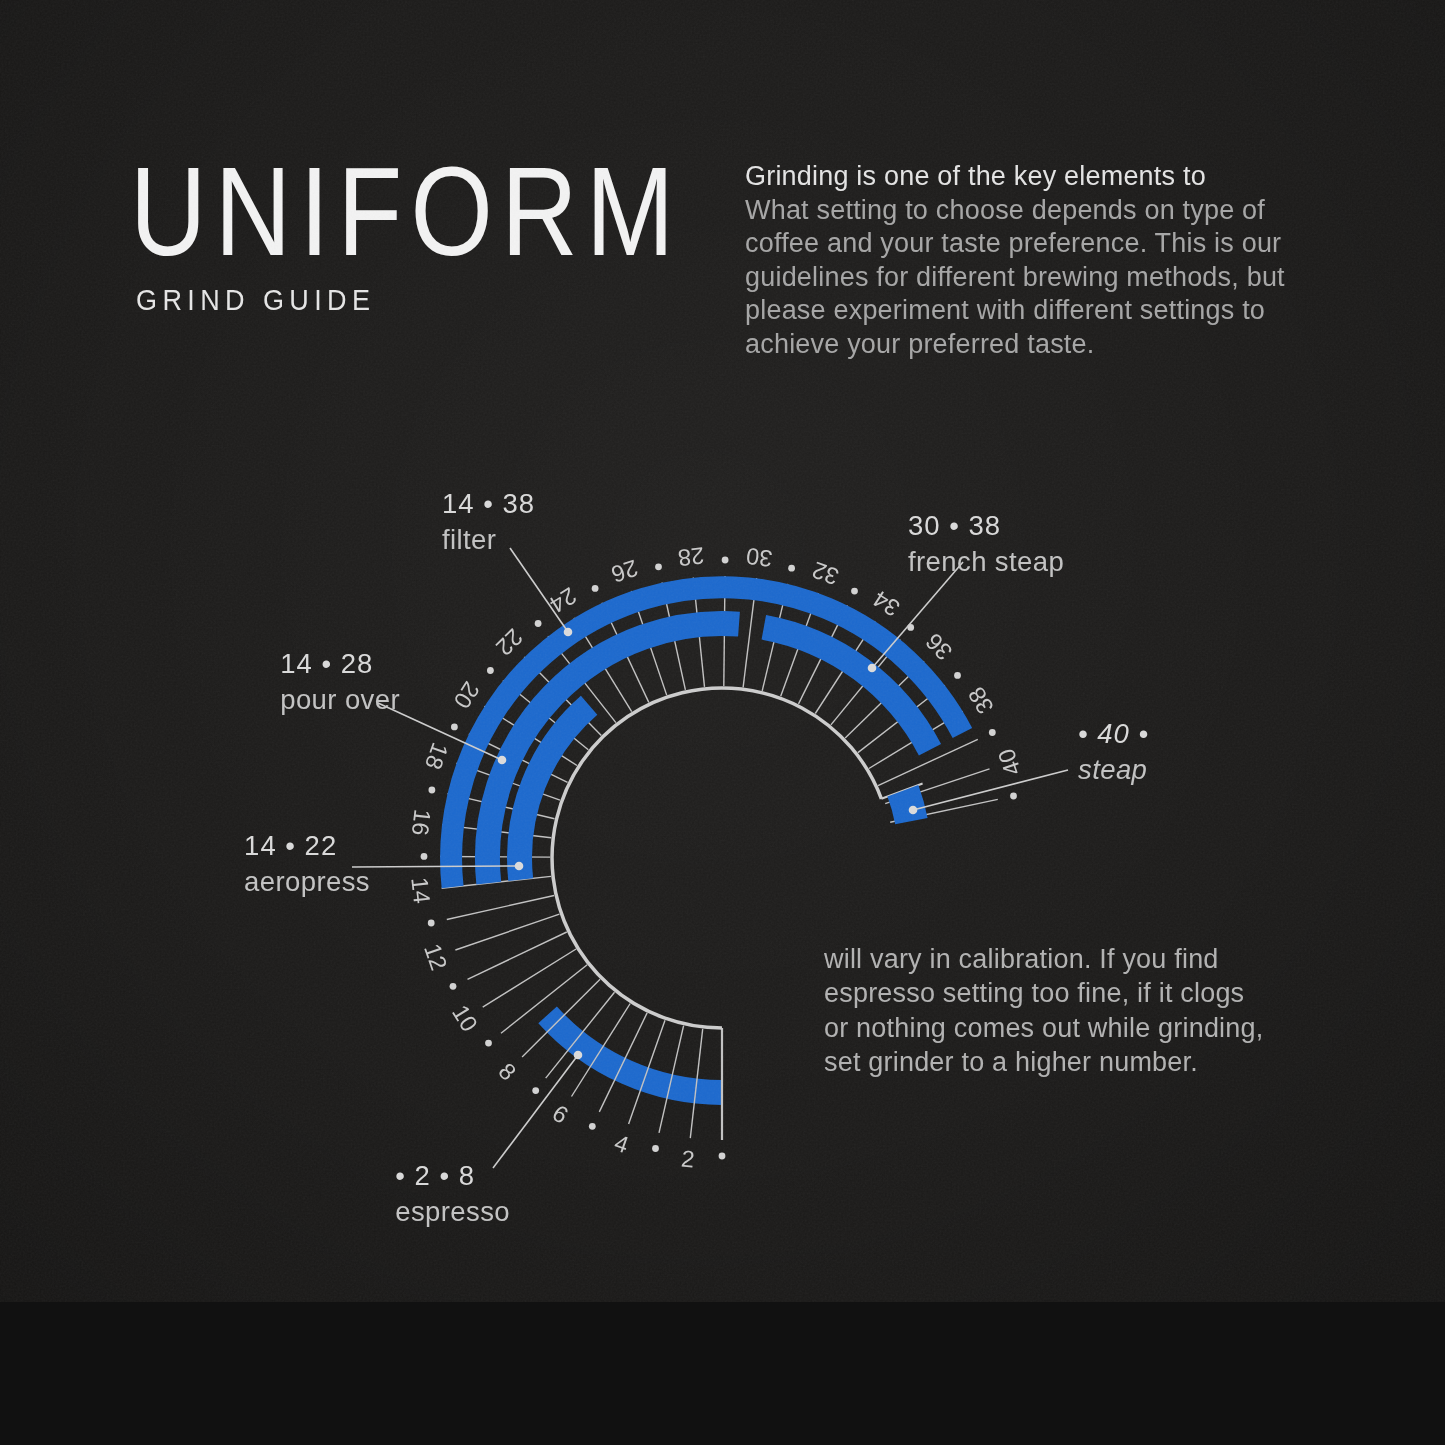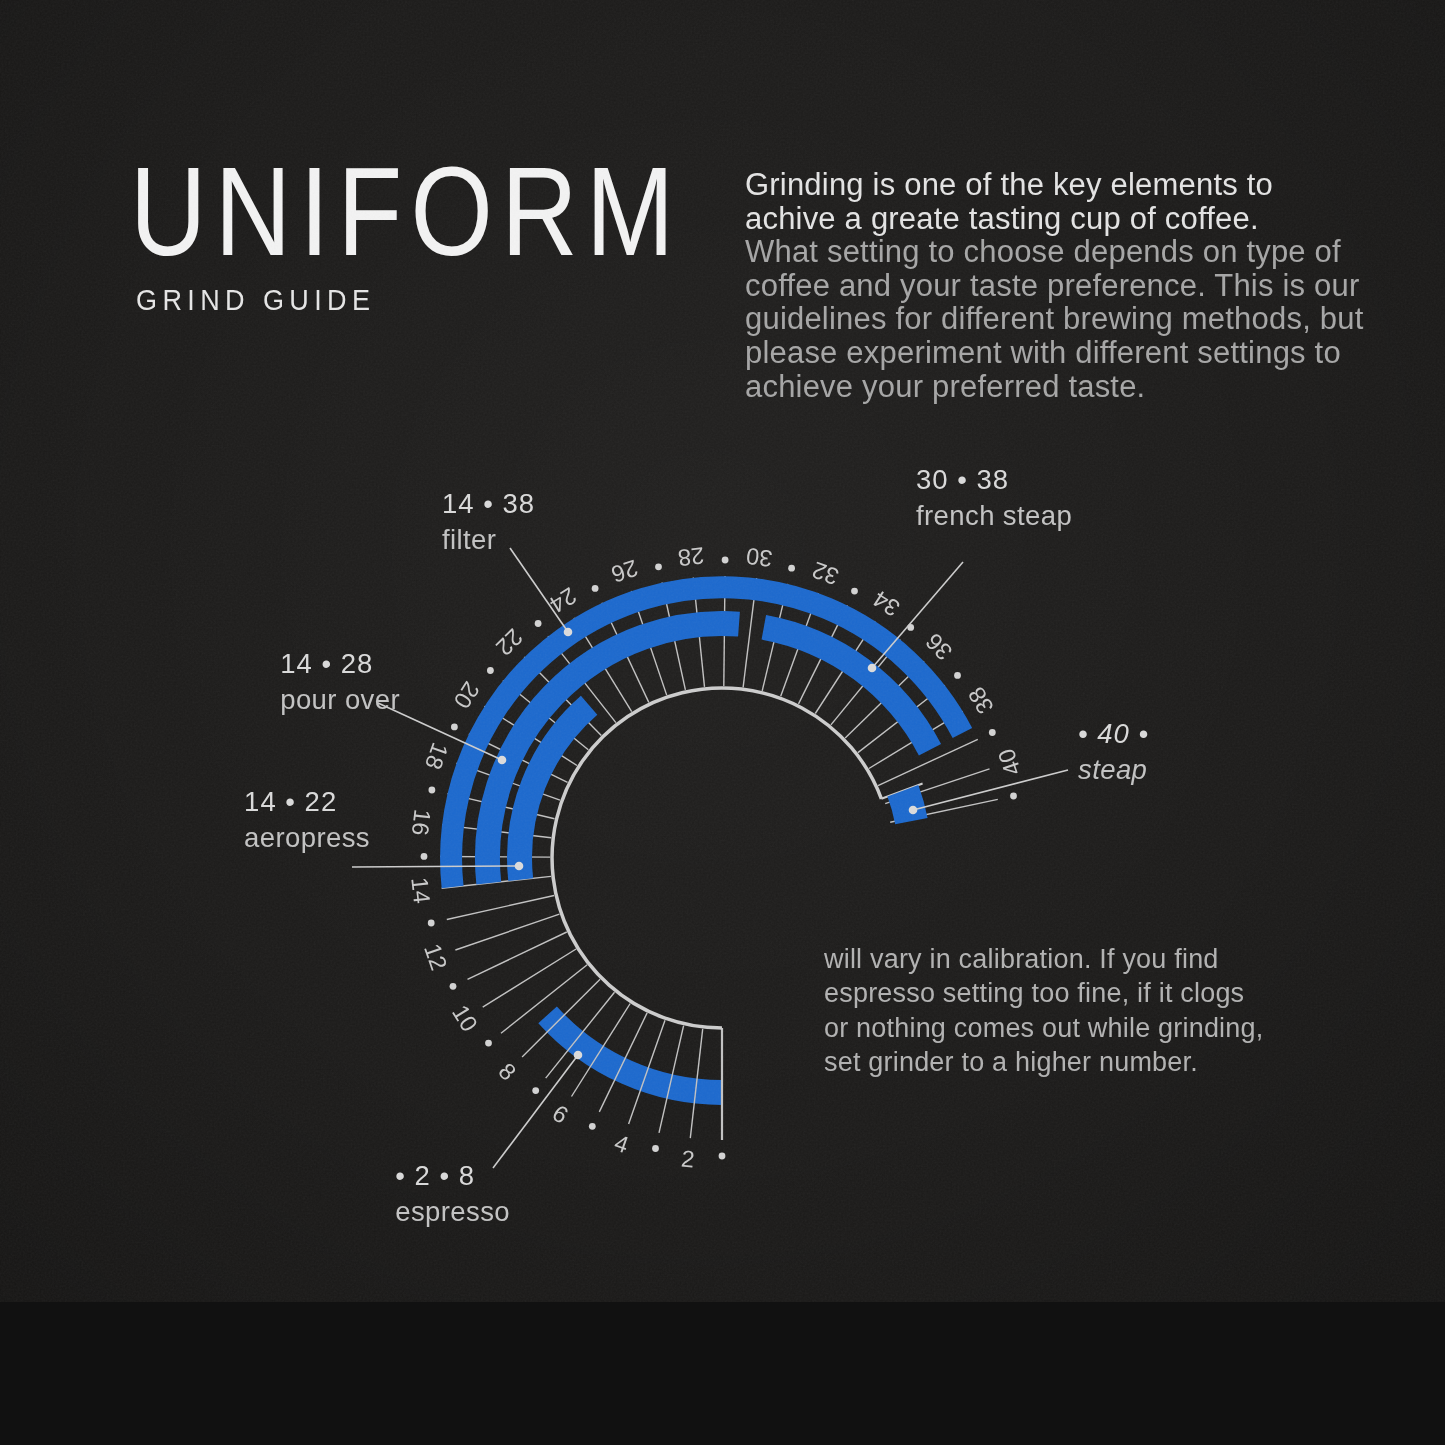--- a/index.html
+++ b/index.html
@@ -15,46 +15,45 @@
   .title{
     position:absolute;left:130px;top:149px;
     font-size:126px;line-height:1;font-weight:400;letter-spacing:10px;
     color:#f3f3f3;transform:scaleX(0.84);transform-origin:left top;white-space:nowrap;
   }
   .subtitle{
     position:absolute;left:136px;top:283px;
     font-size:30px;line-height:1.1;letter-spacing:6px;color:#e6e6e6;
     transform:scaleX(0.9);transform-origin:left top;white-space:nowrap;
   }
-  .intro{position:absolute;left:745px;top:168px;font-size:31px;line-height:33.6px;letter-spacing:0.2px;color:#a6a6a6;}
+  .intro{position:absolute;left:745px;top:160px;font-size:27px;line-height:33.6px;letter-spacing:0.2px;color:#a6a6a6;}
   .intro .hl{color:#e4e4e4;}
   .note{position:absolute;left:824px;top:942px;font-size:27px;line-height:34.3px;letter-spacing:0.2px;color:#b2b2b2;}
   .mlabel{position:absolute;font-size:27.5px;line-height:36px;white-space:nowrap;}
   .mlabel .range{color:#dadada;letter-spacing:1px;}
   .mlabel .mname{color:#c3c3c3;letter-spacing:0.4px;}
   .align-r{text-align:left;}
   .label-filter{top:486px;right:938px;}
-  .label-french{top:462px;left:908px;margin-left:8px;}
+  .label-french{top:508px;left:908px;}
   .label-pour{top:646px;right:1073px;}
-  .label-aero{top:784px;right:1103px;}
+  .label-aero{top:828px;right:1103px;}
   .label-steap{top:716px;left:1078px;font-style:italic;}
   .label-espresso{top:1110px;right:963px;margin-top:48px;}
   #dial{position:absolute;left:0;top:0;}
 </style>
 </head>
 <body>
 
 <div class="canvas">
 
   <div class="title">UNIFORM</div>
   <div class="subtitle">GRIND GUIDE</div>
 
   <div class="intro">
     <div class="hl">Grinding is one of the key elements to</div>
-    <div class="hl">achive a greate tasting cup of coffee.</div>
     <div>What setting to choose depends on type of</div>
     <div>coffee and your taste preference. This is our</div>
     <div>guidelines for different brewing methods, but</div>
     <div>please experiment with different settings to</div>
     <div>achieve your preferred taste.</div>
   </div>
 
   <div class="note">
     <div>will vary in calibration. If you find</div>
     <div>espresso setting too fine, if it clogs</div>

